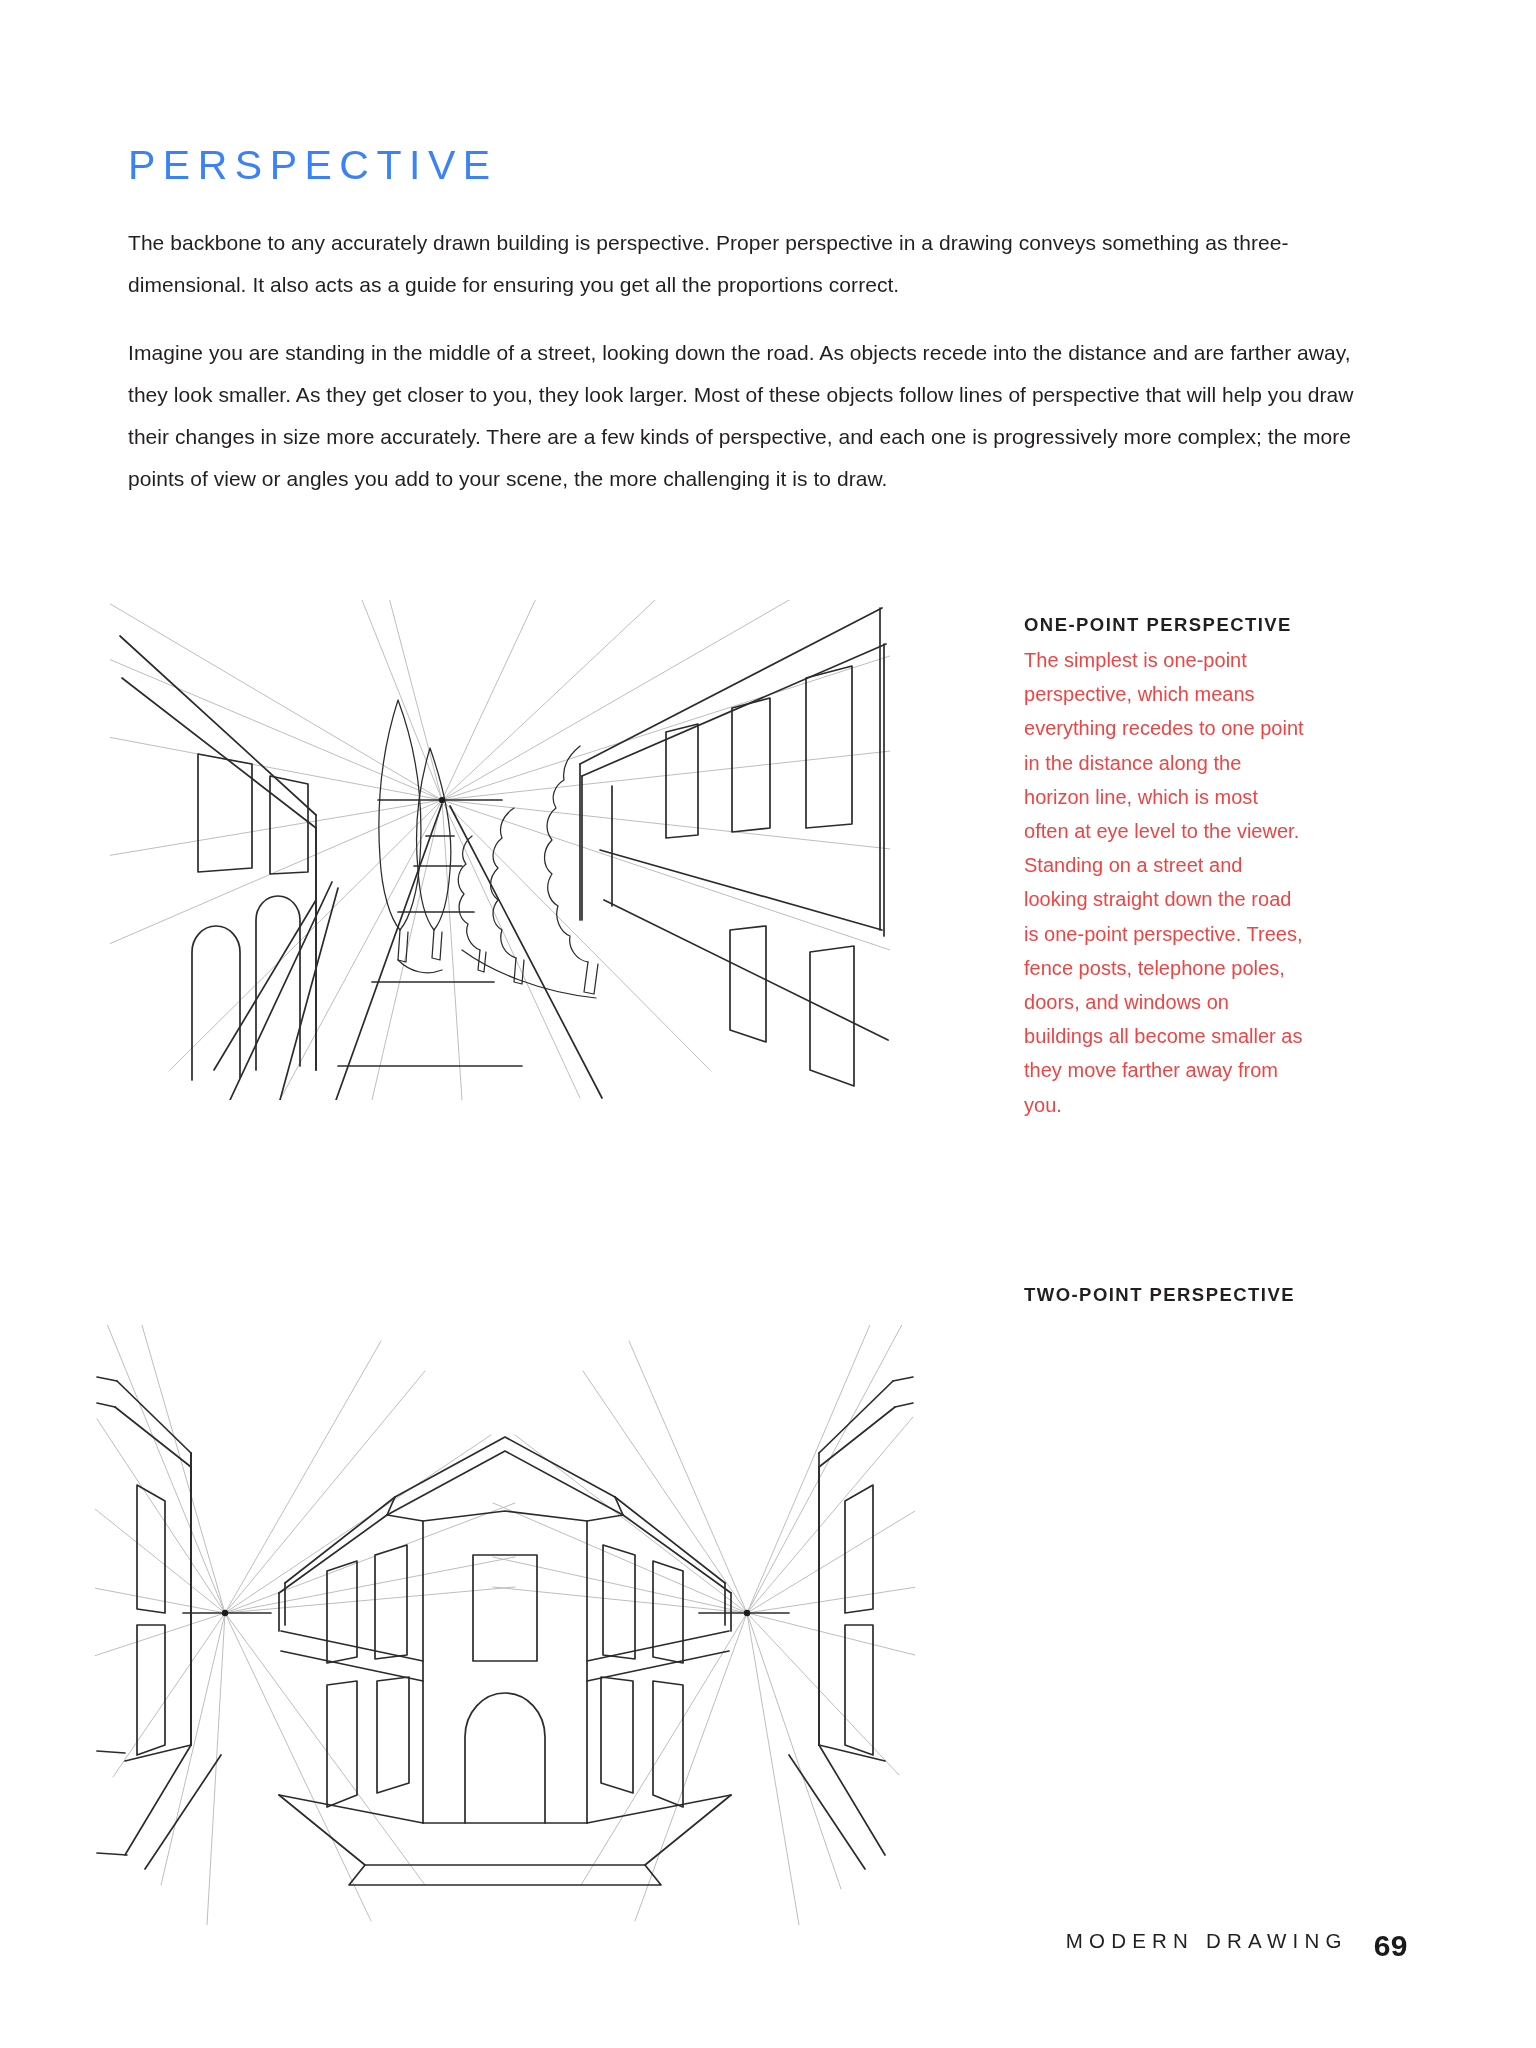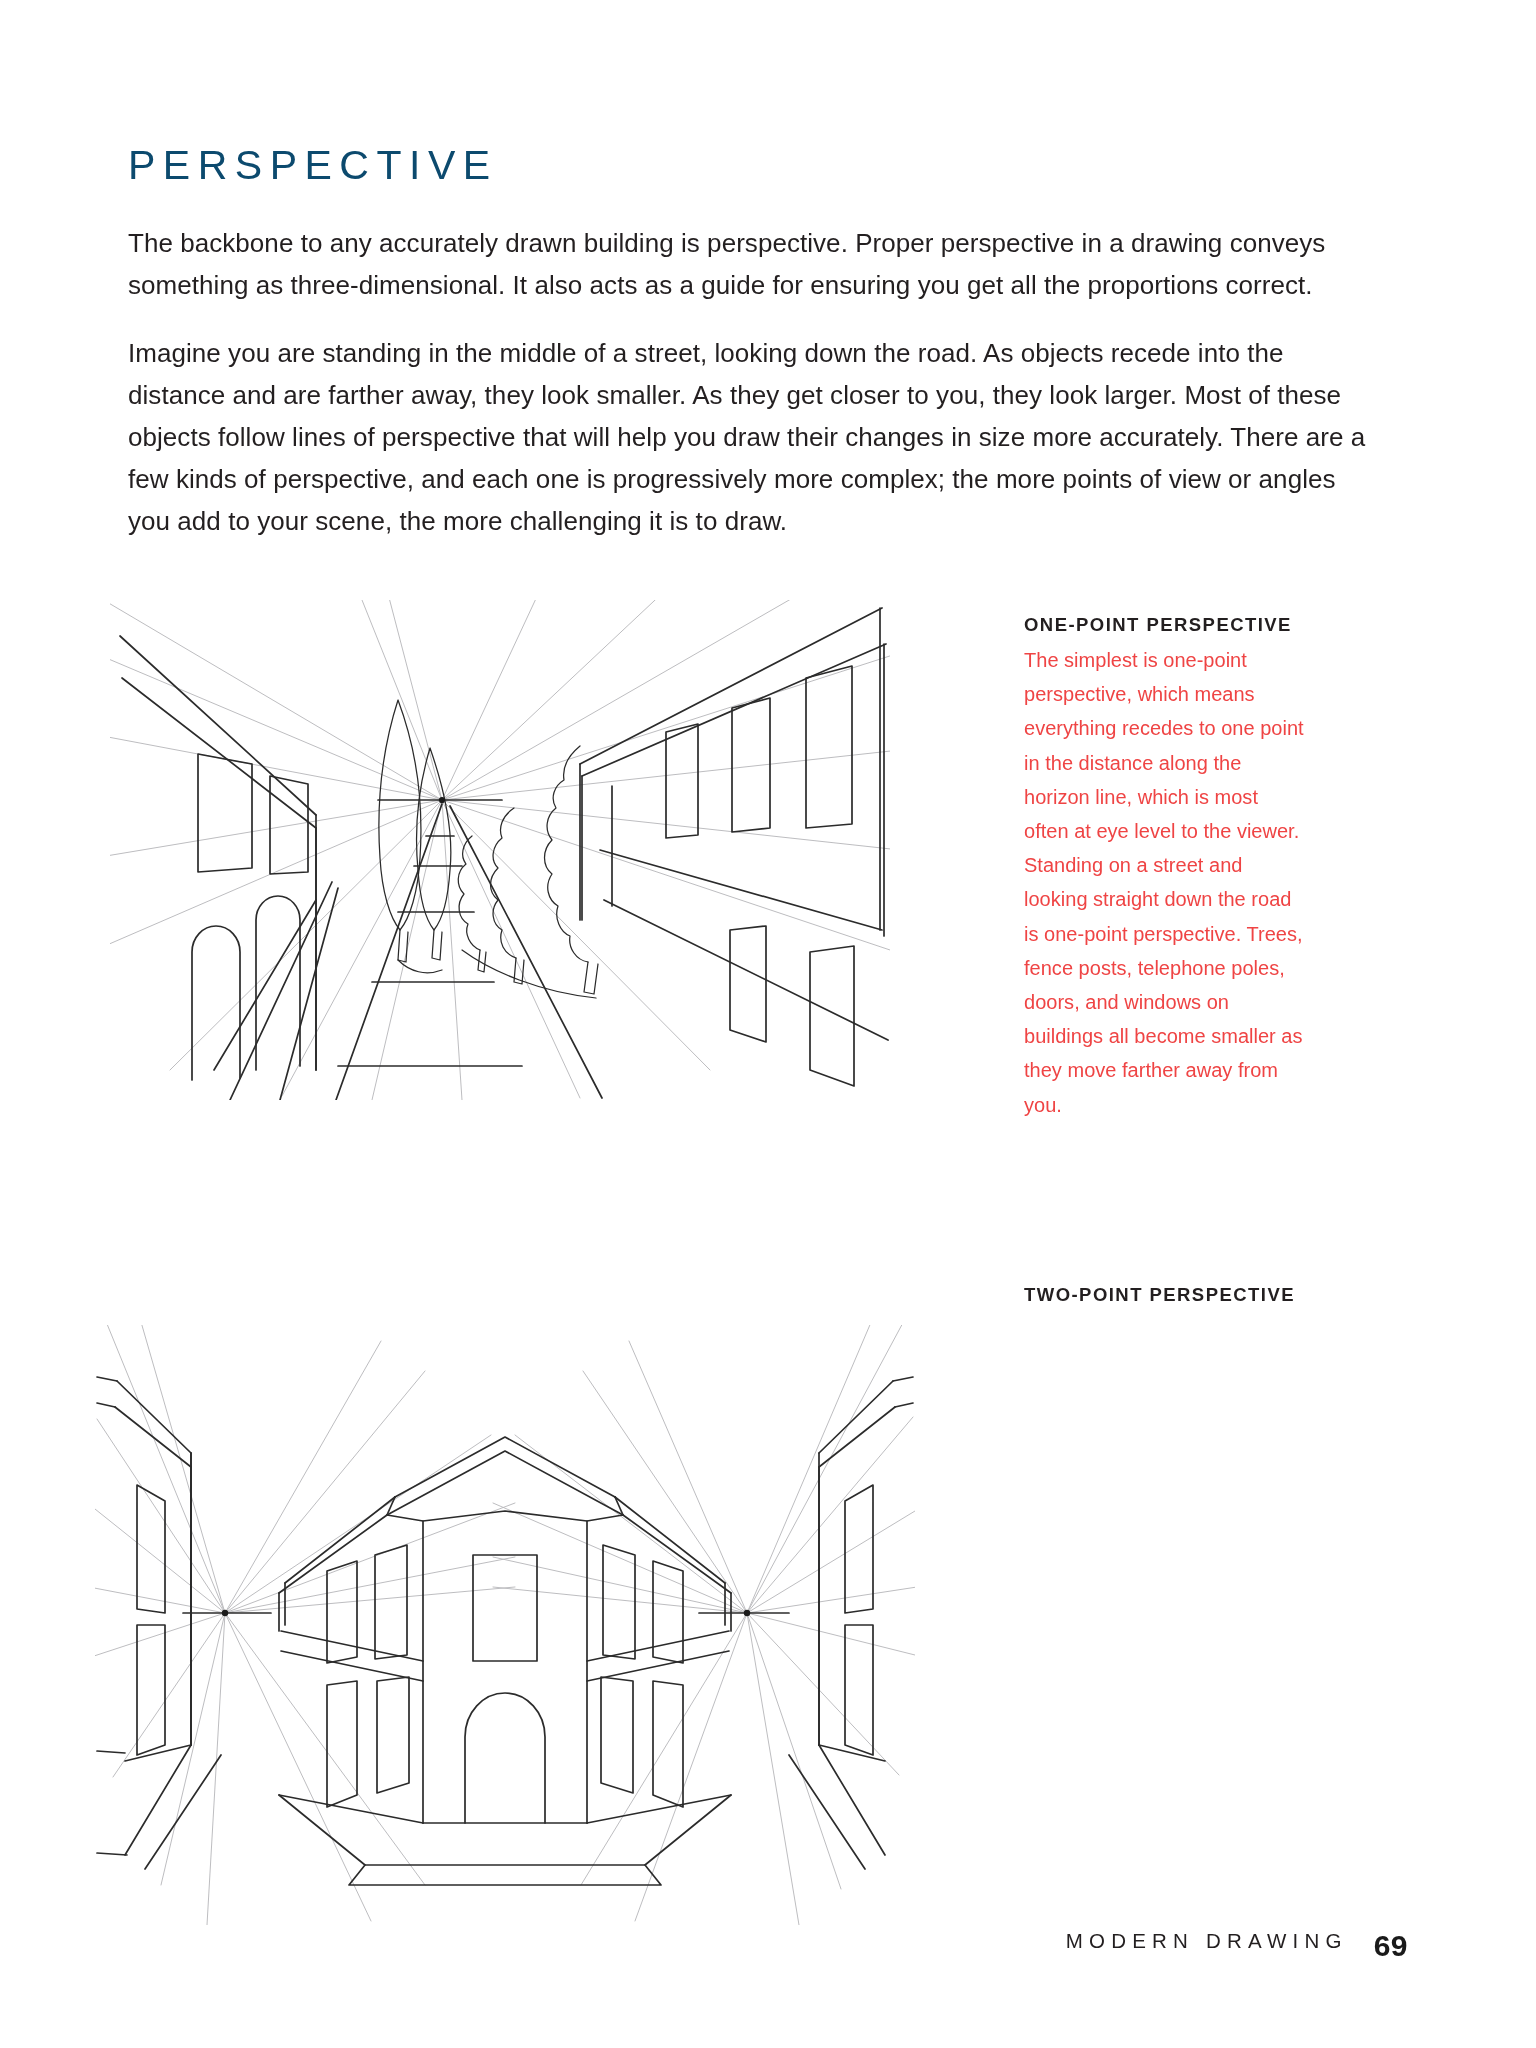--- a/index.html
+++ b/index.html
@@ -22,35 +22,35 @@
   }
 
   
   .page-title {
     position: absolute;
     left: 128px;
     top: 118px;
     font-size: 41px;
     font-weight: 300;
     letter-spacing: 7.5px;
-    color: #0c4a6e;
+    color: #3b82f6;
     line-height: 1;
     white-space: nowrap;
   }
 
   
   .intro {
     position: absolute;
     left: 128px;
     top: 222px;
     width: 1240px;
   }
   .intro p {
     margin: 0 0 26px 0;
-    font-size: 26px;
+    font-size: 21px;
     font-weight: 400;
     line-height: 42px;
     color: #231f20;
     letter-spacing: 0.05px;
   }
   .intro p:last-child { margin-bottom: 0; }
 
   
   .figure-block {
     position: absolute;

